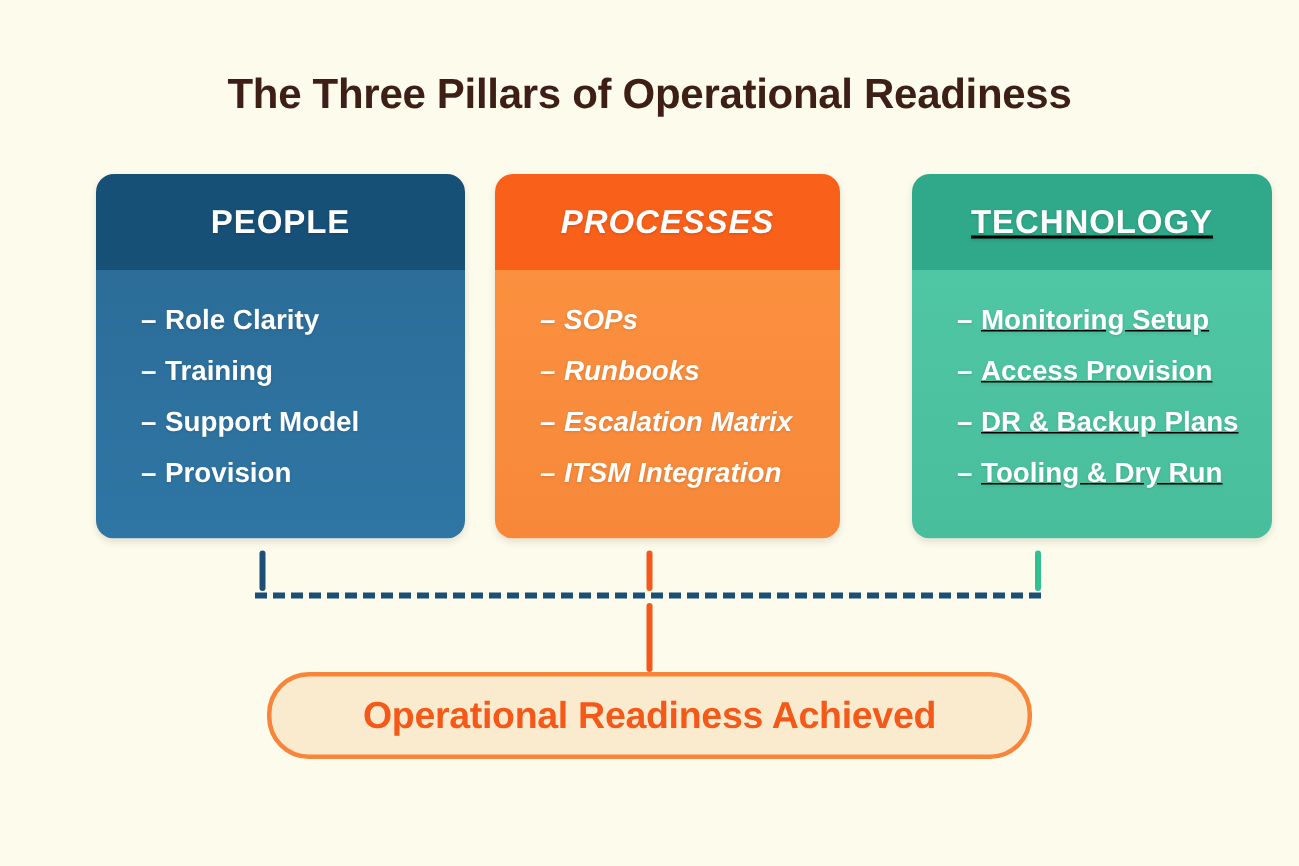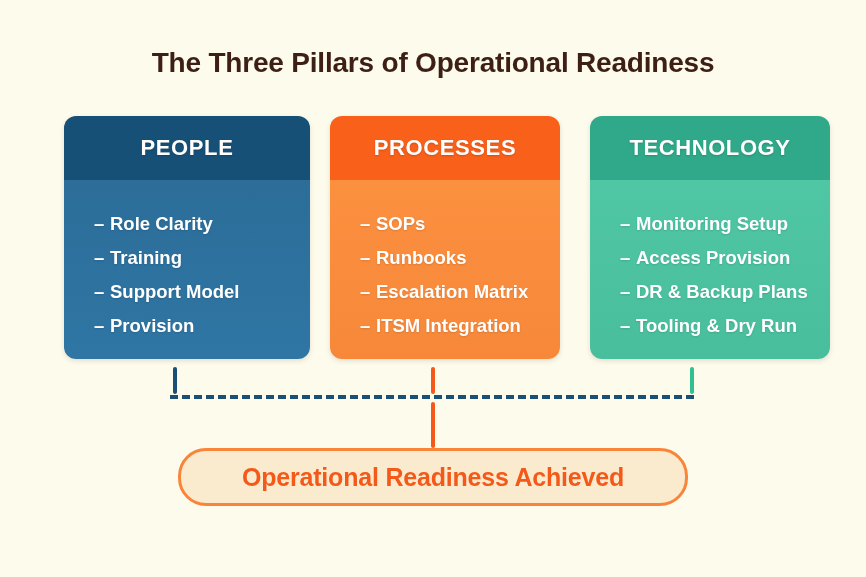--- a/index.html
+++ b/index.html
@@ -36,37 +36,37 @@
   .pillar-card {
     position: absolute;
     top: 116px;
     height: 243px;
     border-radius: 12px;
     overflow: hidden;
     box-shadow: 0 2px 5px rgba(60,40,20,0.13);
     margin-left: 12px;
   }
   #pillar-people      { left: 52px;  width: 246px; }
-  #pillar-processes   { left: 318px; width: 230px; }
-  #pillar-technology  { left: 578px; width: 240px; }
+  #pillar-processes   { left: 318px; width: 230px; font-style: italic; }
+  #pillar-technology  { left: 596px; width: 240px; text-decoration: underline; }
 
   .pillar-header {
     height: 64px;
     display: flex;
     align-items: center;
     justify-content: center;
     font-size: 22px;
     font-weight: bold;
     color: #FFFFFF;
     letter-spacing: 0.6px;
     text-shadow: 0 1px 2px rgba(0,0,0,0.17);
   }
   .pillar-body {
     height: 179px;
-    padding: 27px 0 0 30px;
+    padding: 16px 0 0 30px;
     box-sizing: border-box;
   }
   .pillar-item {
     font-size: 18.5px;
     font-weight: bold;
     color: #FFFFFF;
     line-height: 34px;
     white-space: nowrap;
     text-shadow: 0 1px 2px rgba(0,0,0,0.13);
   }

